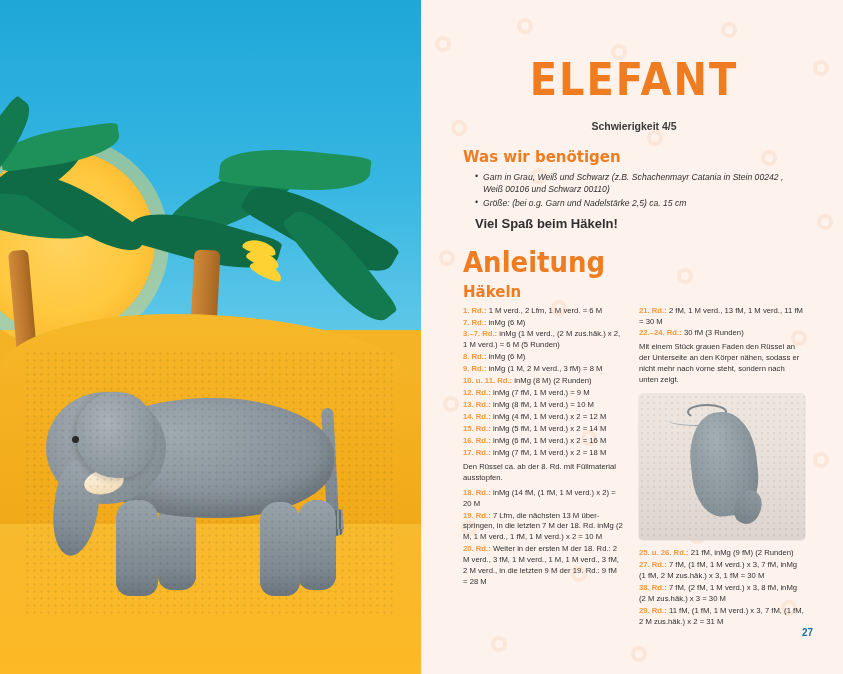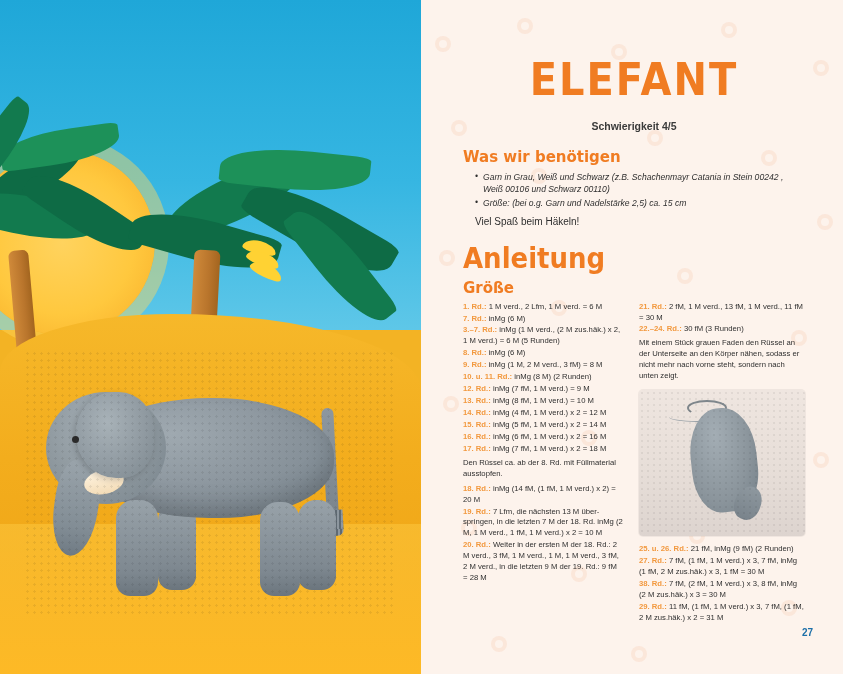--- a/index.html
+++ b/index.html
@@ -227,22 +227,22 @@
     position: relative;
     padding-left: 8px;
     margin-bottom: 2px;
   }
   ul.mat li:before {
     content: "\2022";
     position: absolute; left: 0; top: -1px;
     color: #2f2f2f;
   }
   .funline {
-    font-size: 10px;
-    font-weight: normal;
+    font-size: 13px;
+    font-weight: bold;
     color: #2f2f2f;
     margin: 4px 0 0 12px;
   }
   .cols {
     display: flex;
     gap: 16px;
     margin-top: 4px;
   }
   .col { width: 166px; }
   .para {
@@ -397,21 +397,21 @@
       <div class="subtitle">Schwierigkeit 4/5</div>
 
       <div class="h-orange">Was wir benötigen</div>
       <ul class="mat">
         <li>Garn in Grau, Weiß und Schwarz (z.B. Schachenmayr Catania in Stein 00242 , Weiß 00106 und Schwarz 00110)</li>
         <li>Größe: (bei o.g. Garn und Nadelstärke 2,5) ca. 15 cm</li>
       </ul>
       <div class="funline">Viel Spaß beim Häkeln!</div>
 
       <div class="h-anleitung">Anleitung</div>
-      <div class="h-koerper">Größe</div>
+      <div class="h-koerper">Häkeln</div>
 
       <div class="cols">
 
         <div class="col">
 
           <p class="para"><span class="rnd">1. Rd.:</span> <span>1 M verd., 2 Lfm, 1 M verd. = 6 M</span></p>
           <p class="para"><span class="rnd">7. Rd.:</span> <span>inMg (6 M)</span></p>
           <p class="para"><span class="rnd">3.–7. Rd.:</span> <span>inMg (1 M verd., (2 M zus.häk.) x 2, 1 M verd.) = 6 M (5 Runden)</span></p>
           <p class="para"><span class="rnd">8. Rd.:</span> <span>inMg (6 M)</span></p>
           <p class="para"><span class="rnd">9. Rd.:</span> <span>inMg (1 M, 2 M verd., 3 fM) = 8 M</span></p>

